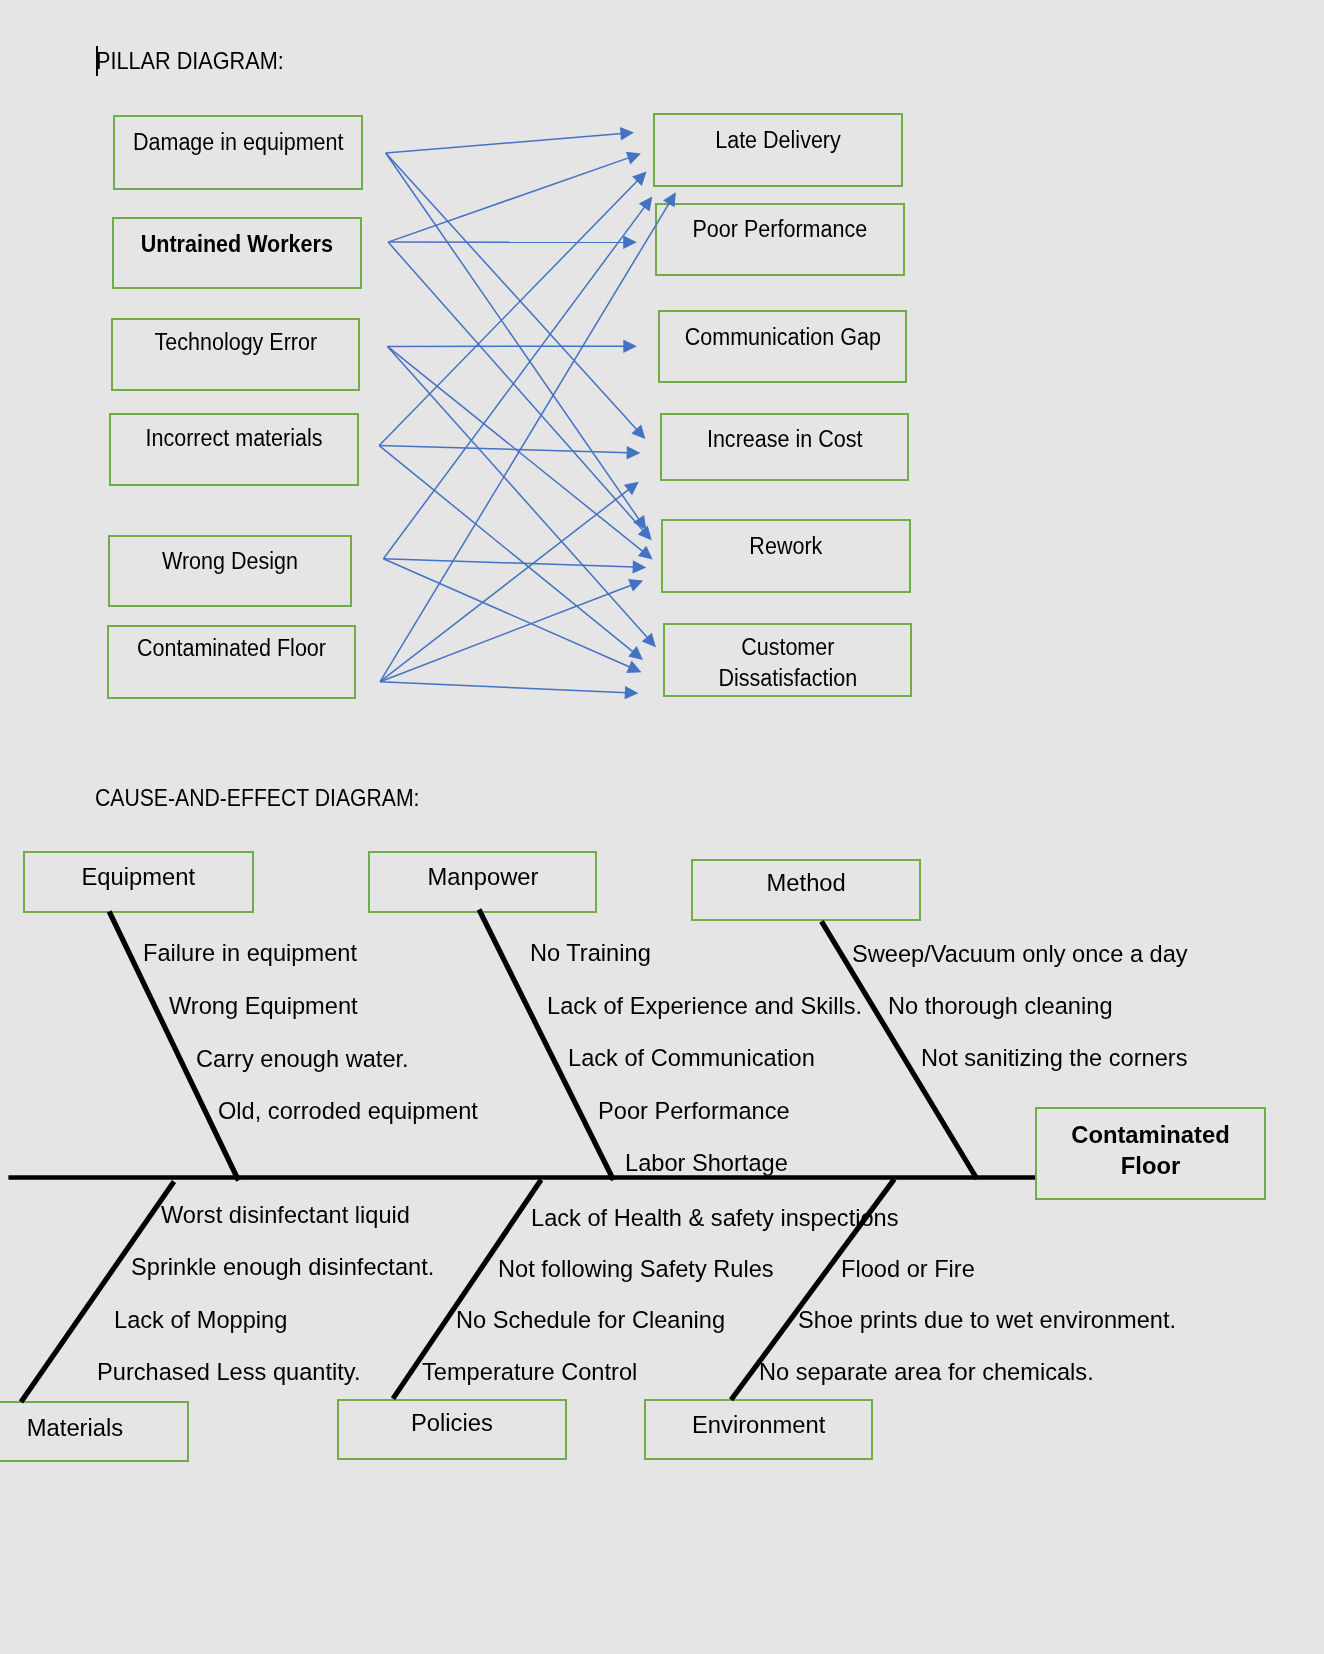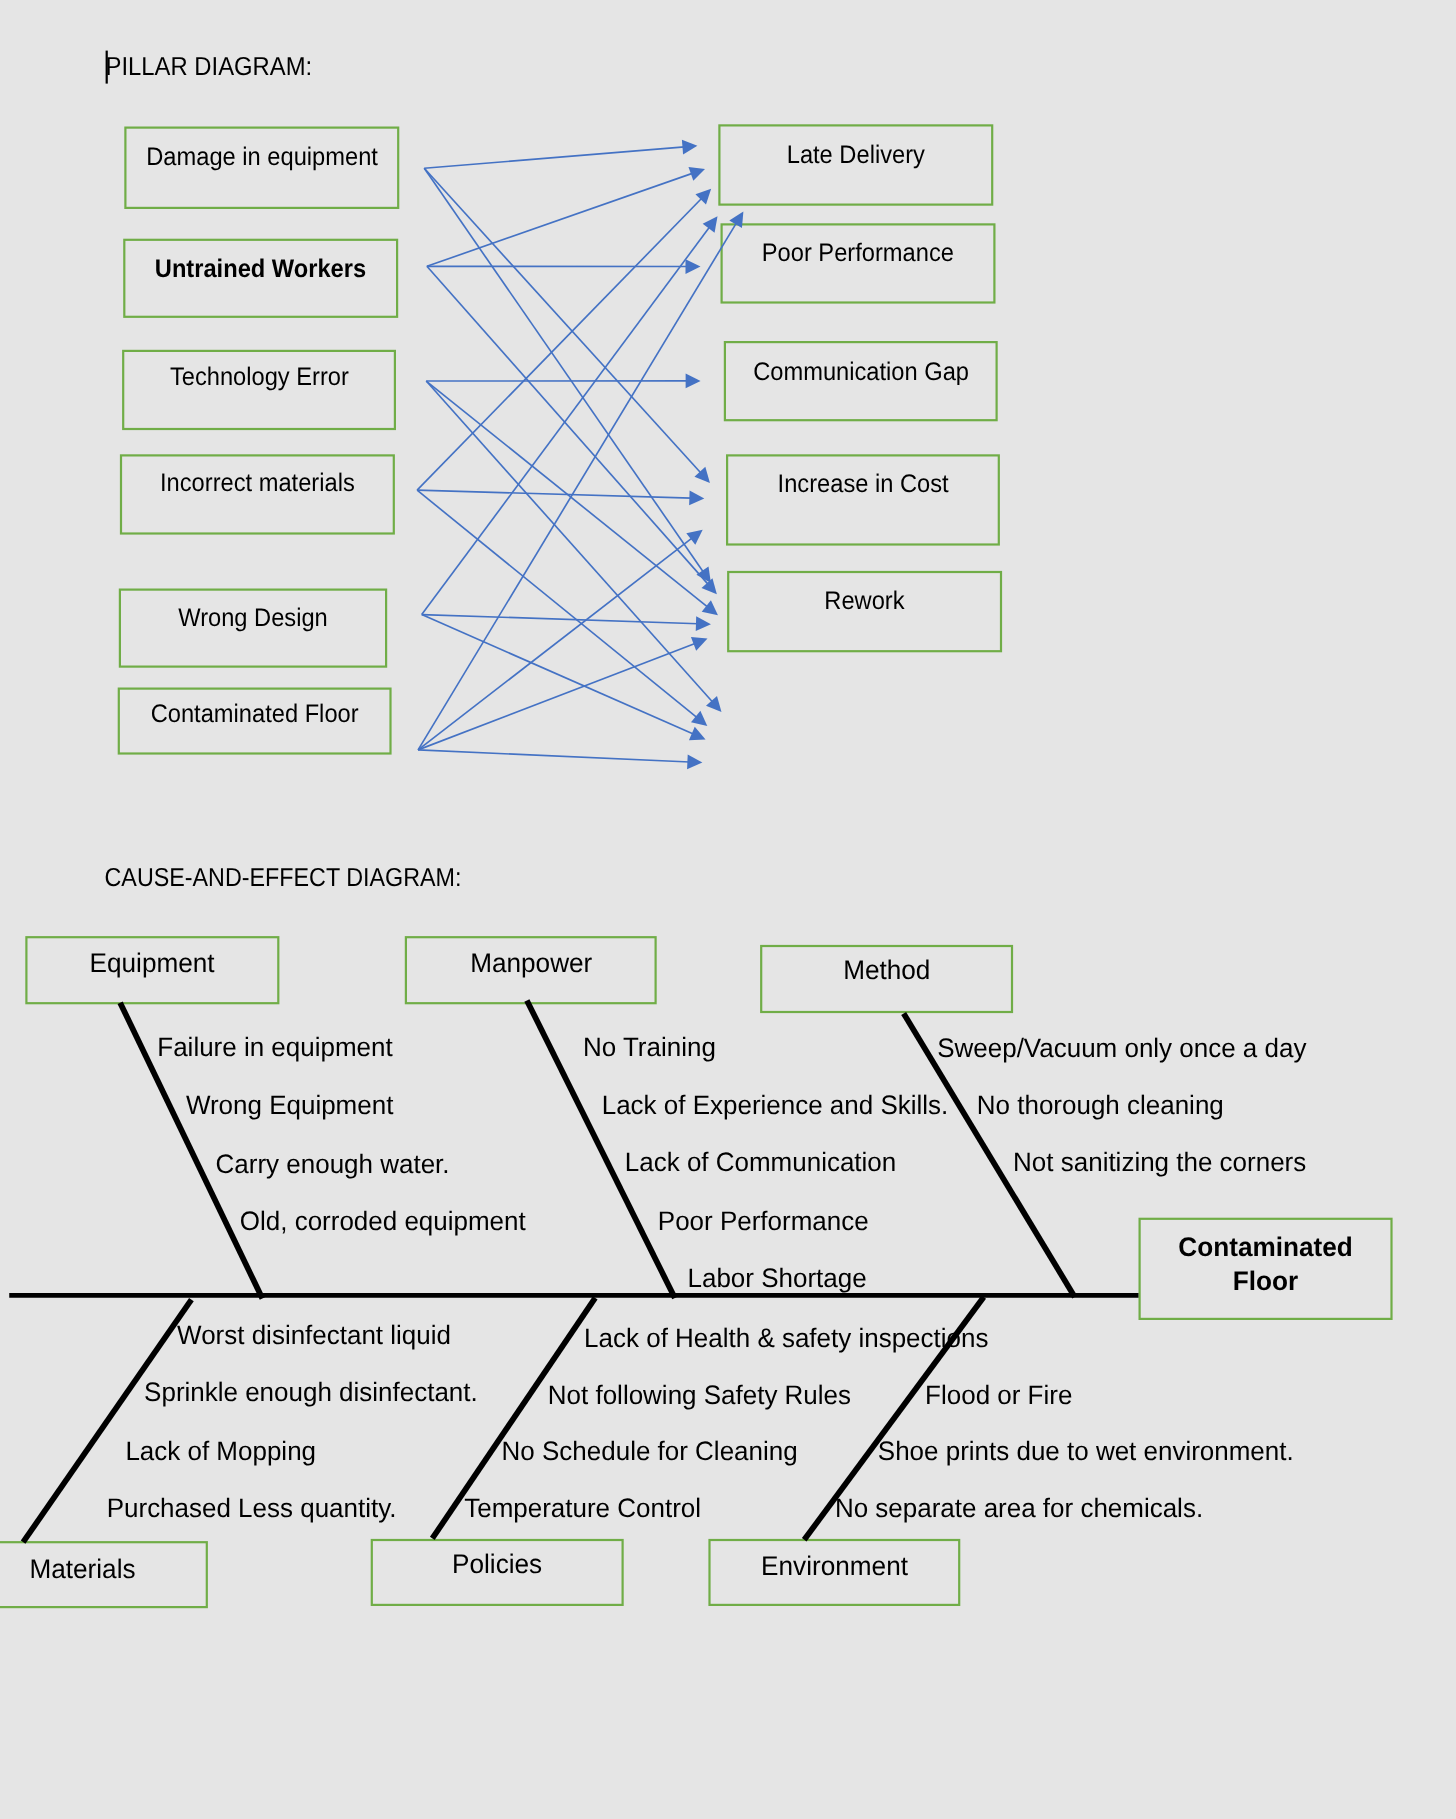--- a/index.html
+++ b/index.html
@@ -30,37 +30,41 @@
     </div>
 <div class="gbox" style="left:110.8px;top:317.8px;width:249.7px;height:73.2px;">
       <div class="lbl" style="top:11.70px;transform:scaleX(0.932);">Technology Error</div>
     </div>
 <div class="gbox" style="left:109.0px;top:412.8px;width:250.0px;height:73.2px;">
       <div class="lbl" style="top:12.70px;transform:scaleX(0.932);">Incorrect materials</div>
     </div>
 <div class="gbox" style="left:107.7px;top:491px;width:244px;height:72.4px;margin-top:44px;">
       <div class="lbl" style="top:12.70px;transform:scaleX(0.932);">Wrong Design</div>
     </div>
-<div class="gbox" style="left:106.8px;top:624.8px;width:249.0px;height:61px;">
+<div class="gbox" style="left:106.8px;top:624.8px;width:249.0px;height:74px;">
       <div class="lbl" style="top:10.70px;transform:scaleX(0.932);">Contaminated Floor</div>
     </div>
 <div class="gbox" style="left:652.8px;top:112.7px;width:250.0px;height:74.6px;padding-left:12px;">
       <div class="lbl" style="top:13.90px;transform:scaleX(0.932);">Late Delivery</div>
     </div>
 <div class="gbox" style="left:655.4px;top:203.0px;width:249.7px;height:73.0px;">
       <div class="lbl" style="top:13.20px;transform:scaleX(0.932);">Poor Performance</div>
     </div>
 <div class="gbox" style="left:657.6px;top:310.0px;width:249.7px;height:73.0px;">
       <div class="lbl" style="top:13.60px;transform:scaleX(0.932);">Communication Gap</div>
     </div>
-<div class="gbox" style="left:659.5px;top:412.8px;width:249.4px;height:83px;">
+<div class="gbox" style="left:659.5px;top:412.8px;width:249.4px;height:68px;">
       <div class="lbl" style="top:13.10px;transform:scaleX(0.932);">Increase in Cost</div>
     </div>
 <div class="gbox" style="left:661.4px;top:519.0px;width:249.7px;height:73.6px;">
       <div class="lbl" style="top:14.00px;transform:scaleX(0.932);">Rework</div>
+    </div>
+<div class="gbox" style="left:662.7px;top:623.2px;width:249.6px;height:73.4px;">
+      <div class="lbl" style="top:11.10px;transform:scaleX(0.932);">Customer</div>
+      <div class="lbl" style="top:41.90px;transform:scaleX(0.932);">Dissatisfaction</div>
     </div>
 <svg class="layer" viewBox="0 0 1324 1654">
   <g>
         <line x1="385.7" y1="153.0" x2="622.4" y2="133.5" stroke="#4472C4" stroke-width="1.5"></line>
         <polygon points="634.0,132.6 621.0,140.4 619.9,127.0" fill="#4472C4"></polygon>
       </g>
   <g>
         <line x1="385.7" y1="153.0" x2="637.6" y2="430.4" stroke="#4472C4" stroke-width="1.5"></line>
         <polygon points="645.4,439.0 631.3,433.4 641.2,424.4" fill="#4472C4"></polygon>
       </g>

